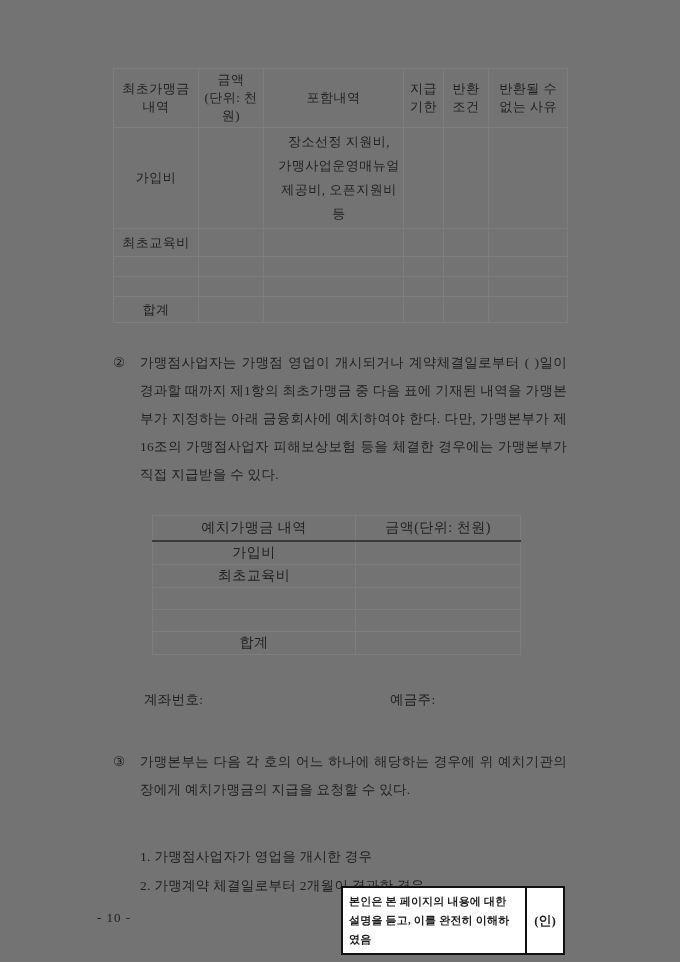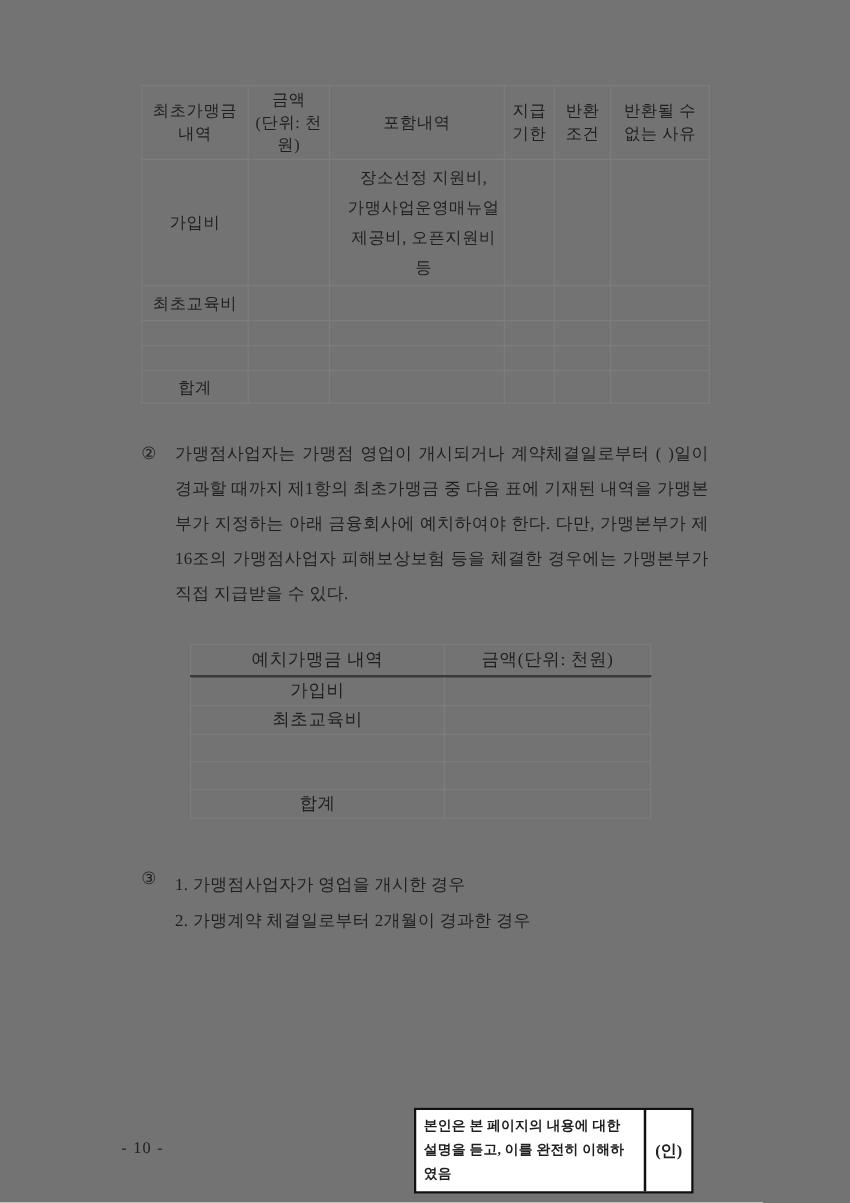--- a/index.html
+++ b/index.html
@@ -97,21 +97,21 @@
   .page-number {
     position: absolute;
     left: 97px;
     top: 910px;
     font-size: 13px;
     letter-spacing: 1px;
     text-align: right;
   }
   .sign-box {
     position: absolute;
-    left: 331px;
+    left: 341px;
     top: 886px;
     width: 224px;
     display: flex;
     border: 2px solid #111111;
     background: #ffffff;
   }
   .sign-box .statement {
     flex: 1;
     border-right: 2px solid #111111;
     font-size: 11px;
@@ -240,24 +240,29 @@
           <td></td>
         </tr>
         <tr>
           <td>합계</td>
           <td></td>
         </tr>
       </tbody>
     </table>
 
     <div class="deposit">
+      <div class="line">
+        <span class="indent"></span><span>계좌번호:</span>
+        <span class="holder">예금주:</span>
+      </div>
     </div>
 
     <div class="para para3">
       <span class="marker">③</span>
+      <span>가맹본부는 다음 각 호의 어느 하나에 해당하는 경우에 위 예치기관의 장에게 예치가맹금의 지급을 요청할 수 있다.</span>
     </div>
 
     <div class="list">
       <div class="item">1. 가맹점사업자가 영업을 개시한 경우</div>
       <div class="item">2. 가맹계약 체결일로부터 2개월이 경과한 경우</div>
     </div>
 
   </div>
 
   <div class="page-number">- 10 -</div>

